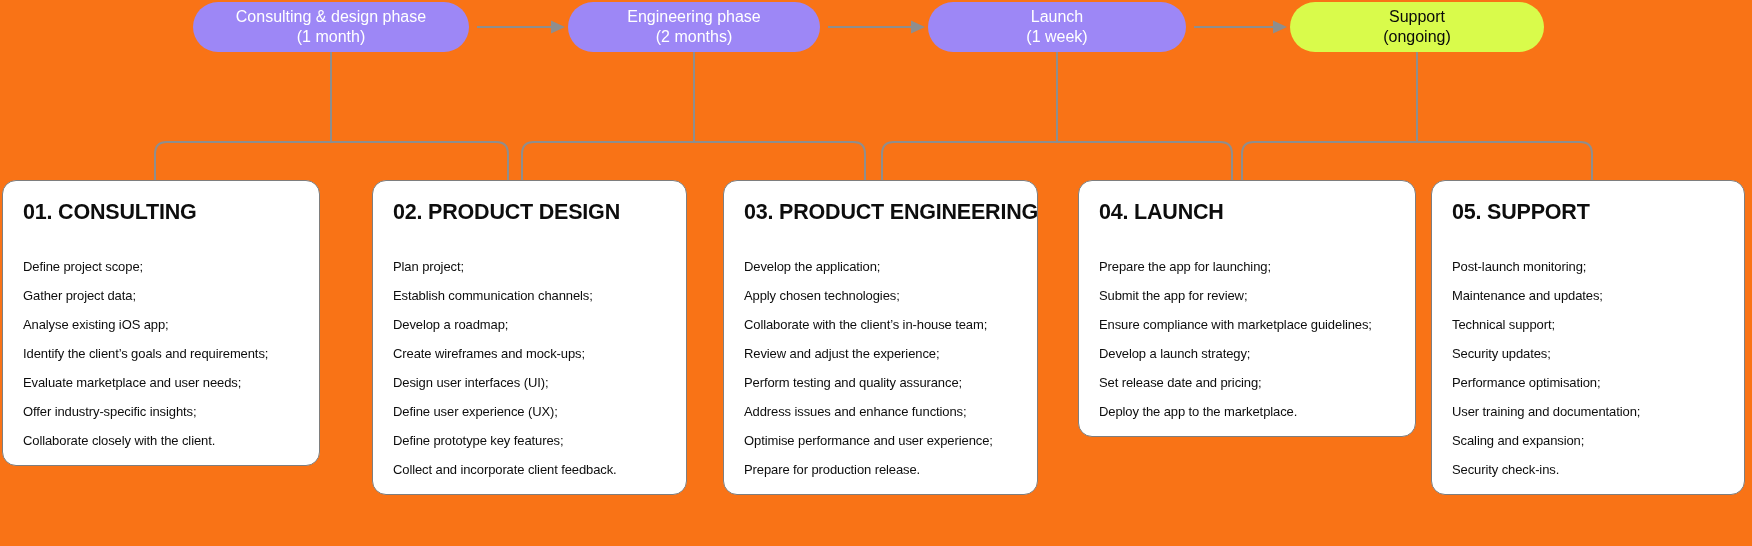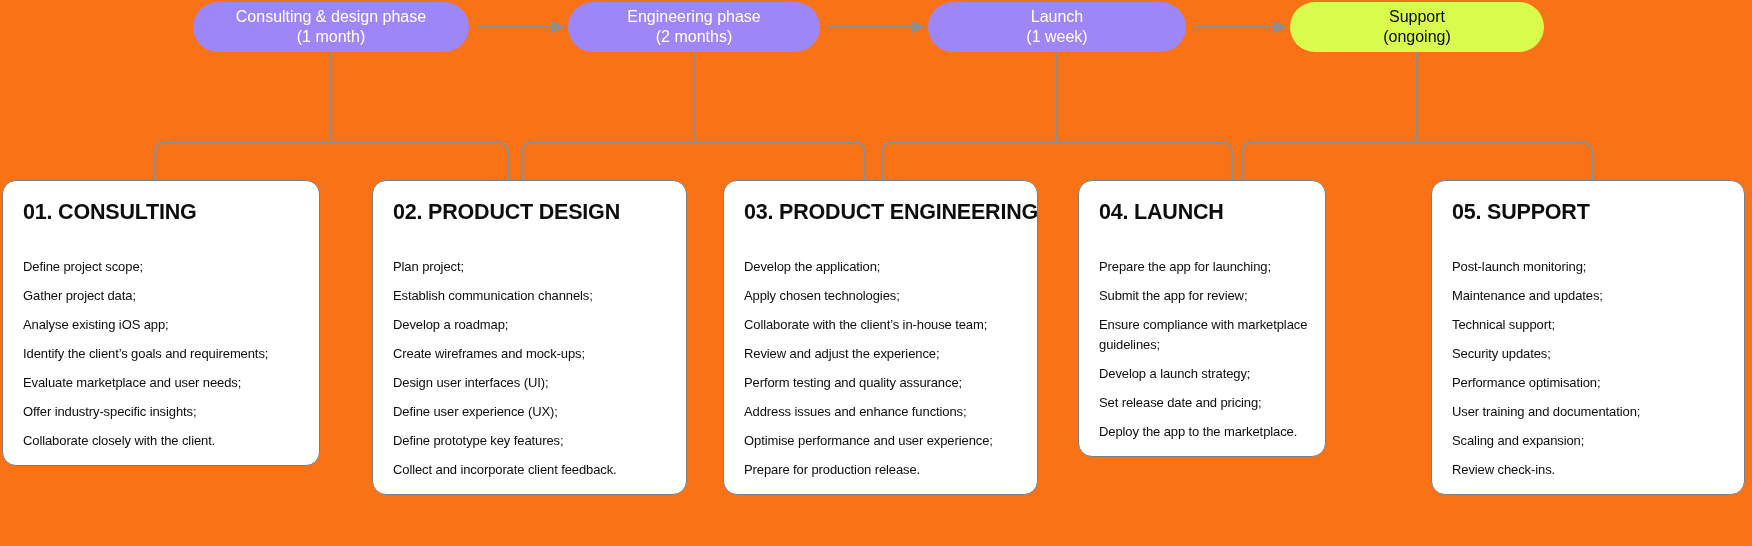--- a/index.html
+++ b/index.html
@@ -47,21 +47,21 @@
     border: 1.5px solid #7e7e7e;
     border-radius: 14px;
     box-sizing: border-box;
     padding: 18px 16px 14px 20px;
     z-index: 2;
     color: #0d0d0d;
   }
   .card-0 { left: 2px;    width: 318px; }
   .card-1 { left: 372px;  width: 315px; }
   .card-2 { left: 723px;  width: 315px; }
-  .card-3 { left: 1078px; width: 248px; }
+  .card-3 { left: 1078px; width: 338px; }
   .card-4 { left: 1431px; width: 314px; }
   .card-title {
     font-size: 21.5px;
     font-weight: 700;
     letter-spacing: -0.2px;
     line-height: 26px;
     margin-bottom: 32px;
     white-space: nowrap;
   }
   .card-item {
@@ -170,17 +170,17 @@
   <div class="card card-4">
     <div class="card-title">05. SUPPORT</div>
     <div class="card-items">
         <div class="card-item">Post-launch monitoring;</div>
         <div class="card-item">Maintenance and updates;</div>
         <div class="card-item">Technical support;</div>
         <div class="card-item">Security updates;</div>
         <div class="card-item">Performance optimisation;</div>
         <div class="card-item">User training and documentation;</div>
         <div class="card-item">Scaling and expansion;</div>
-        <div class="card-item">Review check-ins.</div>
+        <div class="card-item">Security check-ins.</div>
       </div>
   </div>
 
 </div>
 
 </body></html>

